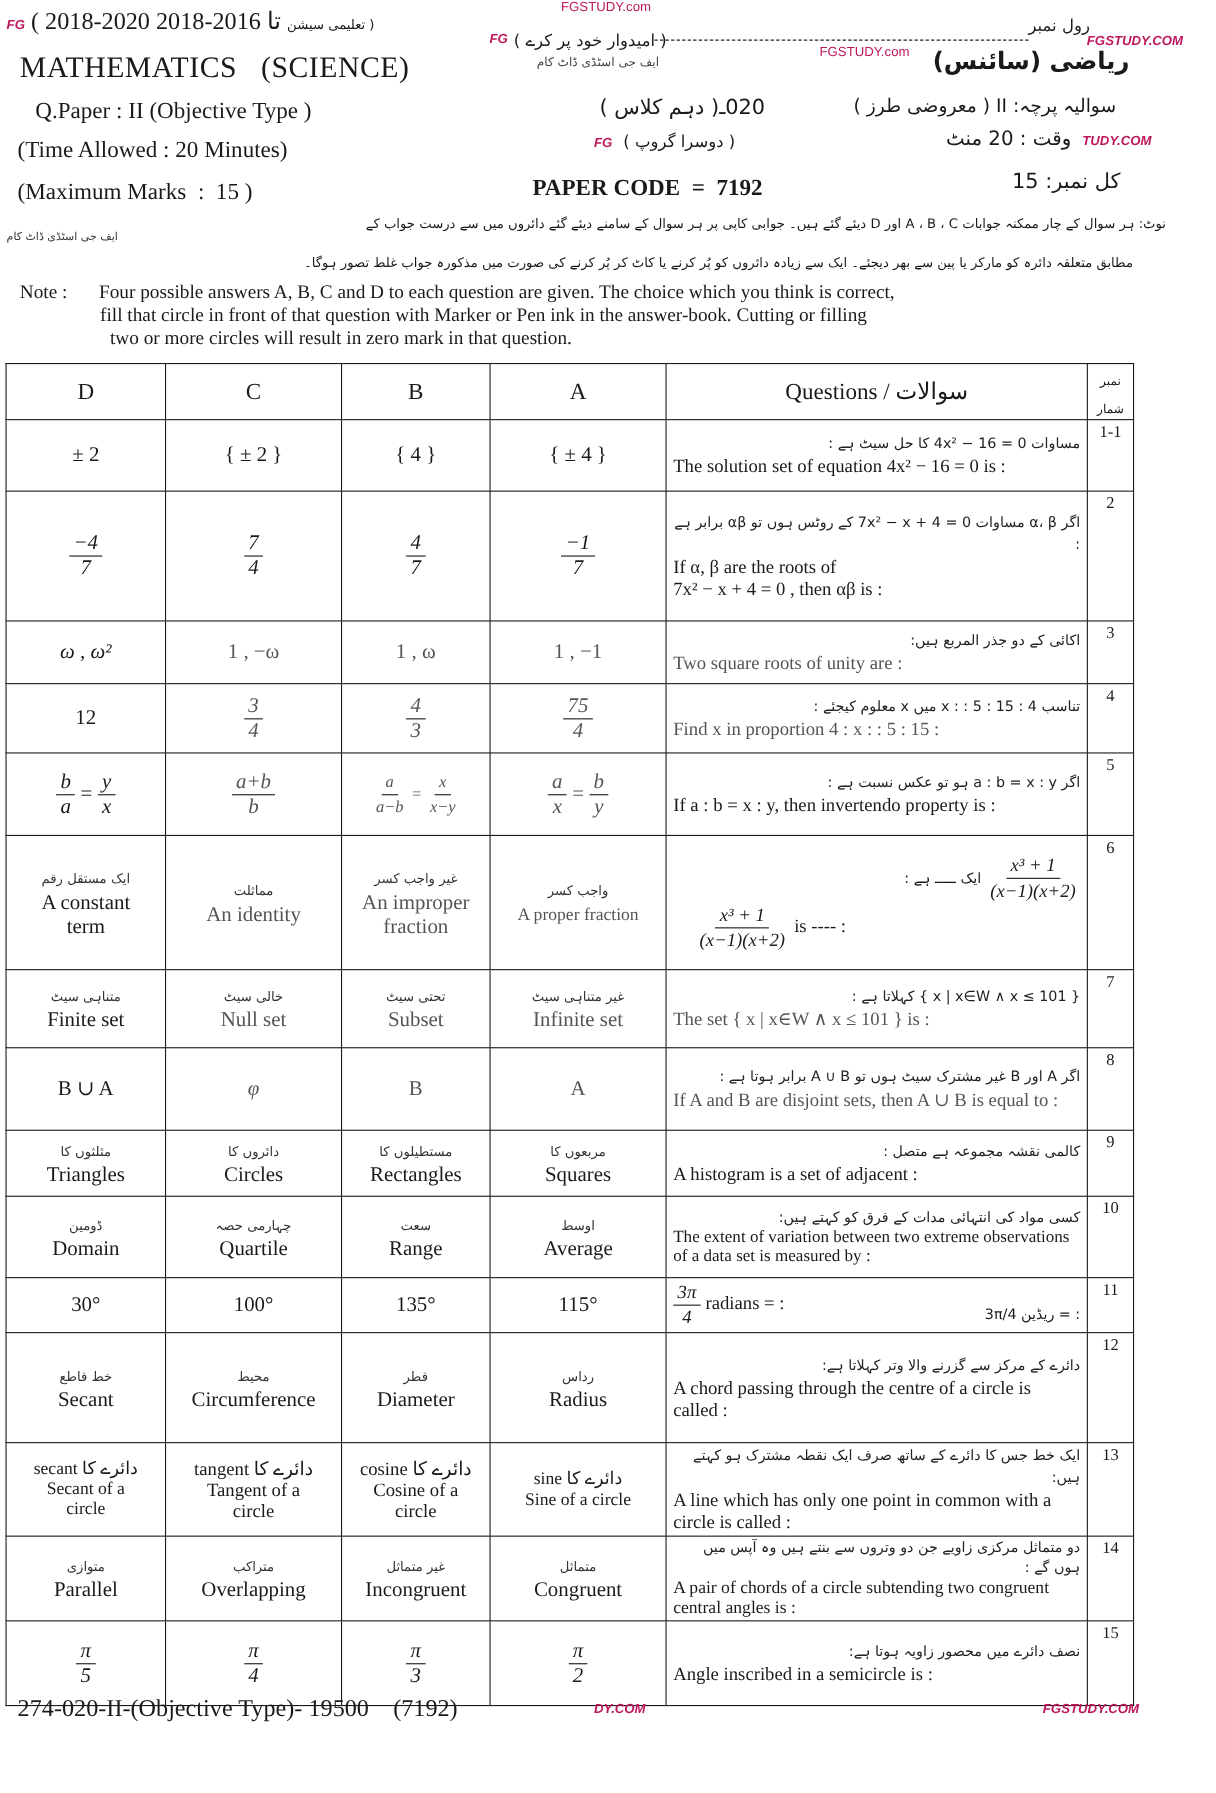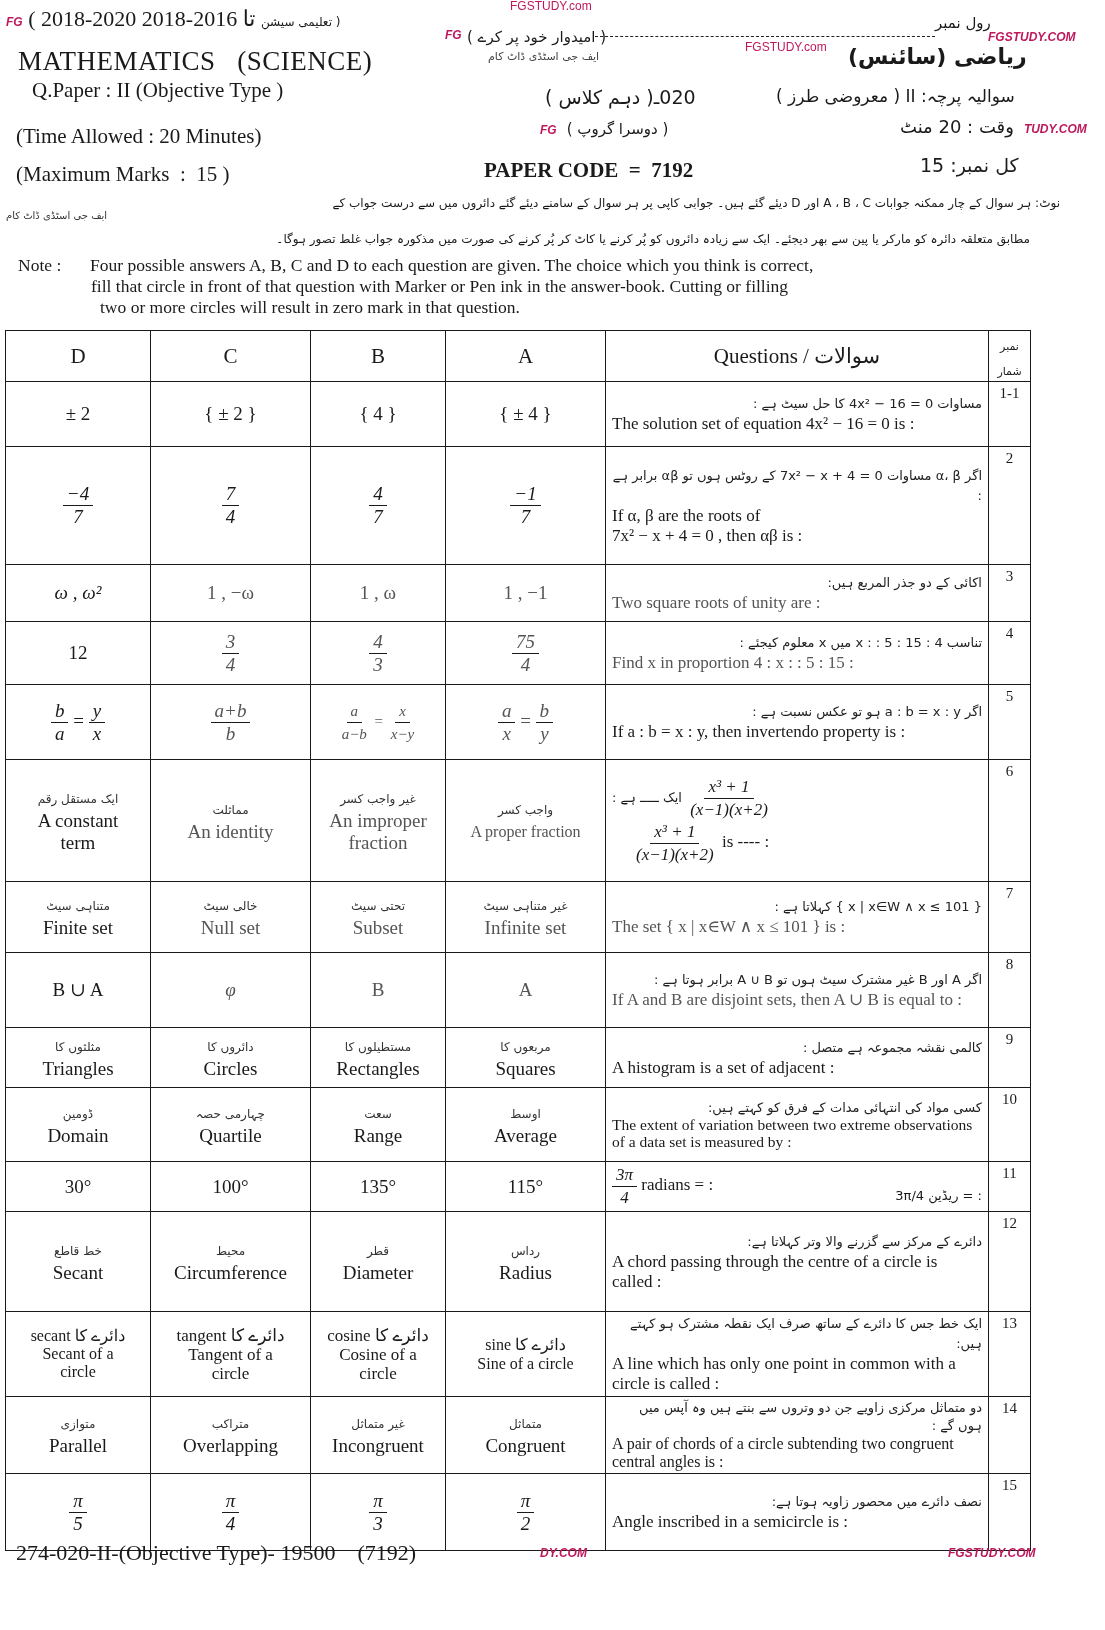--- a/index.html
+++ b/index.html
@@ -29,21 +29,21 @@
 </head>
 <body>
 
 <div class="abs" style="left:6px;top:6px;font-size:22px;">
   <span class="wm" style="font-size:12px;">FG</span>
   <span>( 2018-2020 تا 2016-2018</span>
   <span class="urdu" style="font-size:12px;text-align:right;">( تعلیمی سیشن</span>
 </div>
 
 <div class="abs hdr-big" style="left:18px;top:46px;white-space:pre;">MATHEMATICS   (SCIENCE)</div>
-<div class="abs hdr-mid" style="left:32px;top:78px;text-align:right;">Q.Paper : II (Objective Type )</div>
+<div class="abs hdr-mid" style="left:32px;top:88px;text-align:right;">Q.Paper : II (Objective Type )</div>
 <div class="abs hdr-mid" style="left:16px;top:124px;">(Time Allowed : 20 Minutes)</div>
 <div class="abs hdr-mid" style="left:16px;top:162px;white-space:pre;">(Maximum Marks  :  15 )</div>
 
 <div class="abs wm" style="left:510px;top:-1px;font-weight:normal;font-style:normal;">FGSTUDY.com</div>
 <div class="abs" style="left:445px;top:18px;width:560px;height:28px;">
   <span class="wm" style="position:absolute;left:0;top:10px;">FG</span>
   <span class="urdu" style="position:absolute;left:22px;top:10px;font-size:15px;">( امیدوار خود پر کرے )</span>
   <span class="dotline" style="position:absolute;left:150px;top:18px;width:340px;"></span>
   <span class="urdu" style="position:absolute;left:490px;top:-4px;font-size:15px;">رول نمبر</span>
 </div>
@@ -53,21 +53,21 @@
 <div class="abs wm" style="left:745px;top:40px;font-weight:normal;font-style:normal;">FGSTUDY.com</div>
 <div class="abs urdu" style="left:848px;top:44px;font-size:22px;font-weight:bold;">ریاضی (سائنس)</div>
 
 <div class="abs urdu" style="left:545px;top:86px;font-size:19px;">020ـ( دہم کلاس )</div>
 <div class="abs urdu" style="left:776px;top:86px;font-size:17px;">سوالیہ پرچہ: II ( معروضی طرز )</div>
 
 <div class="abs" style="left:540px;top:120px;">
   <span class="wm">FG</span>
   <span class="urdu" style="font-size:15px;margin-left:6px;">( دوسرا گروپ )</span>
 </div>
-<div class="abs" style="left:860px;top:116px;margin-left:40px;">
+<div class="abs" style="left:860px;top:116px;">
   <span class="urdu" style="font-size:18px;">وقت  :  20 منٹ</span>
   <span class="wm" style="margin-left:6px;">TUDY.COM</span>
 </div>
 
 <div class="abs" style="left:484px;top:158px;font-size:21px;font-weight:bold;white-space:pre;">PAPER CODE  =  7192</div>
 <div class="abs urdu" style="left:920px;top:154px;font-size:19px;">کل نمبر:  15</div>
 
 <div class="abs urdu" style="left:6px;top:210px;font-size:10px;color:#333;">ایف جی اسٹڈی ڈاٹ کام</div>
 <div class="abs urdu" style="right:45px;top:196px;font-size:12px;width:800px;text-align:right;overflow:hidden;">نوٹ: ہر سوال کے چار ممکنہ جوابات A ، B ، C اور D دیئے گئے ہیں۔ جوابی کاپی پر ہر سوال کے سامنے دیئے گئے دائروں میں سے درست جواب کے</div>
 <div class="abs urdu" style="right:75px;top:232px;font-size:12px;width:820px;text-align:right;overflow:hidden;">مطابق متعلقہ دائرہ کو مارکر یا پین سے بھر دیجئے۔ ایک سے زیادہ دائروں کو پُر کرنے یا کاٹ کر پُر کرنے کی صورت میں مذکورہ جواب غلط تصور ہوگا۔</div>
@@ -210,21 +210,21 @@
     </td>
     <td class="num">5</td>
   </tr>
 
   <tr style="height:122px;">
     <td class="opt"><span class="u">ایک مستقل رقم</span><span style="display:inline-block;width:100px;white-space:normal;">A constant term</span></td>
     <td class="opt light"><span class="u">مماثلت</span><span>An identity</span></td>
     <td class="opt light"><span class="u">غیر واجب کسر</span><span style="display:inline-block;width:115px;white-space:normal;">An improper fraction</span></td>
     <td class="opt light" style="font-size:16px;"><span class="u">واجب کسر</span><span>A proper fraction</span></td>
     <td class="q">
-      <div style="text-align:left;">
+      <div style="text-align:right;">
         <span class="urdu" style="font-size:13px;">ایک ـــــ ہے :</span>
         <span class="frac">
               <span class="n">x³ + 1</span>
               <span class="d">(x−1)(x+2)</span>
             </span>
       </div>
       <div style="padding-left:20px;">
         <span class="frac">
               <span class="n">x³ + 1</span>
               <span class="d">(x−1)(x+2)</span>

